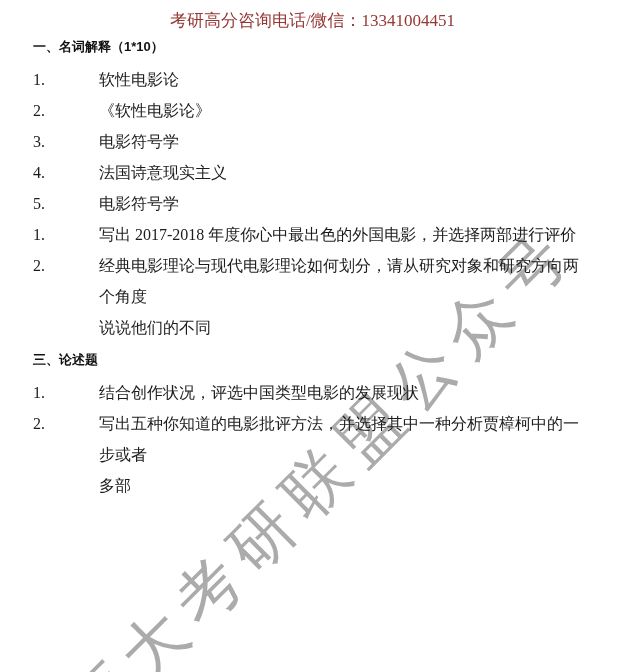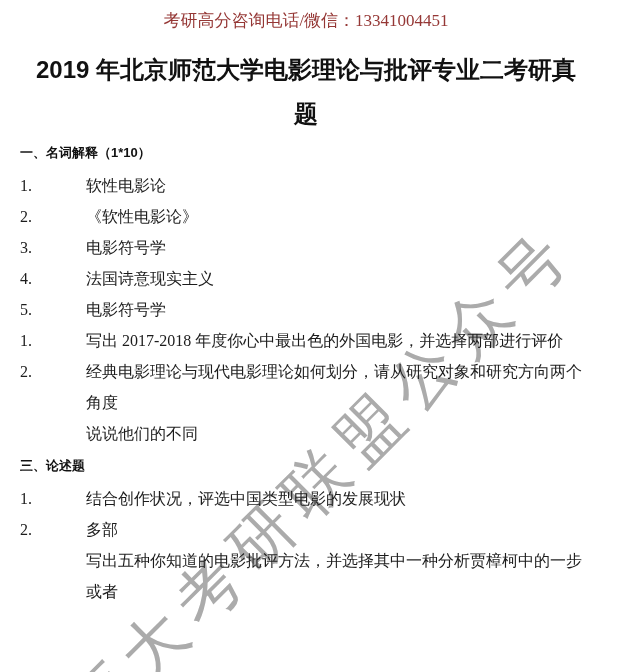--- a/index.html
+++ b/index.html
@@ -20,21 +20,21 @@
     letter-spacing: 12px;
     white-space: nowrap;
     color: #ababab;
     z-index: 0;
     font-family: "Liberation Serif", serif;
     user-select: none;
   }
   .content {
     position: relative;
     z-index: 1;
-    padding: 12px 28px 0 20px;
+    padding: 12px 28px 0 33px;
   }
   .contact {
     text-align: center;
     font-size: 17px;
     line-height: 18px;
     color: #953735;
   }
   .title {
     font-family: "Liberation Sans", "DejaVu Sans", sans-serif;
     font-weight: 700;
@@ -65,24 +65,20 @@
 </style>
 </head>
 <body>
 
 <div class="watermark">师大考研联盟公众号</div>
 
 <div class="content">
 
   <div class="contact">考研高分咨询电话/微信：13341004451</div>
 
-  <h1 class="title">
-    <span class="title-line">2019 年北京师范大学电影理论与批评专业二考研真</span>
-    <span class="title-line">题</span>
-  </h1>
 
   <div class="section">
     <div class="section-heading">一、名词解释（1*10）</div>
 
     <div class="item">
       <span class="item-num">1.</span>
       <span class="item-text">
         <span class="item-line">软性电影论</span>
       </span>
     </div>
@@ -134,19 +130,19 @@
 
     <div class="item">
       <span class="item-num">1.</span>
       <span class="item-text">
         <span class="item-line">结合创作状况，评选中国类型电影的发展现状</span>
       </span>
     </div>
     <div class="item">
       <span class="item-num">2.</span>
       <span class="item-text">
+        <span class="item-line">写出五种你知道的电影批评方法，并选择其中一种分析贾樟柯中的一步或者</span>
         <span class="item-line">多部</span>
-        <span class="item-line">写出五种你知道的电影批评方法，并选择其中一种分析贾樟柯中的一步或者</span>
       </span>
     </div>
   </div>
 
 </div>
 
 </body></html>

